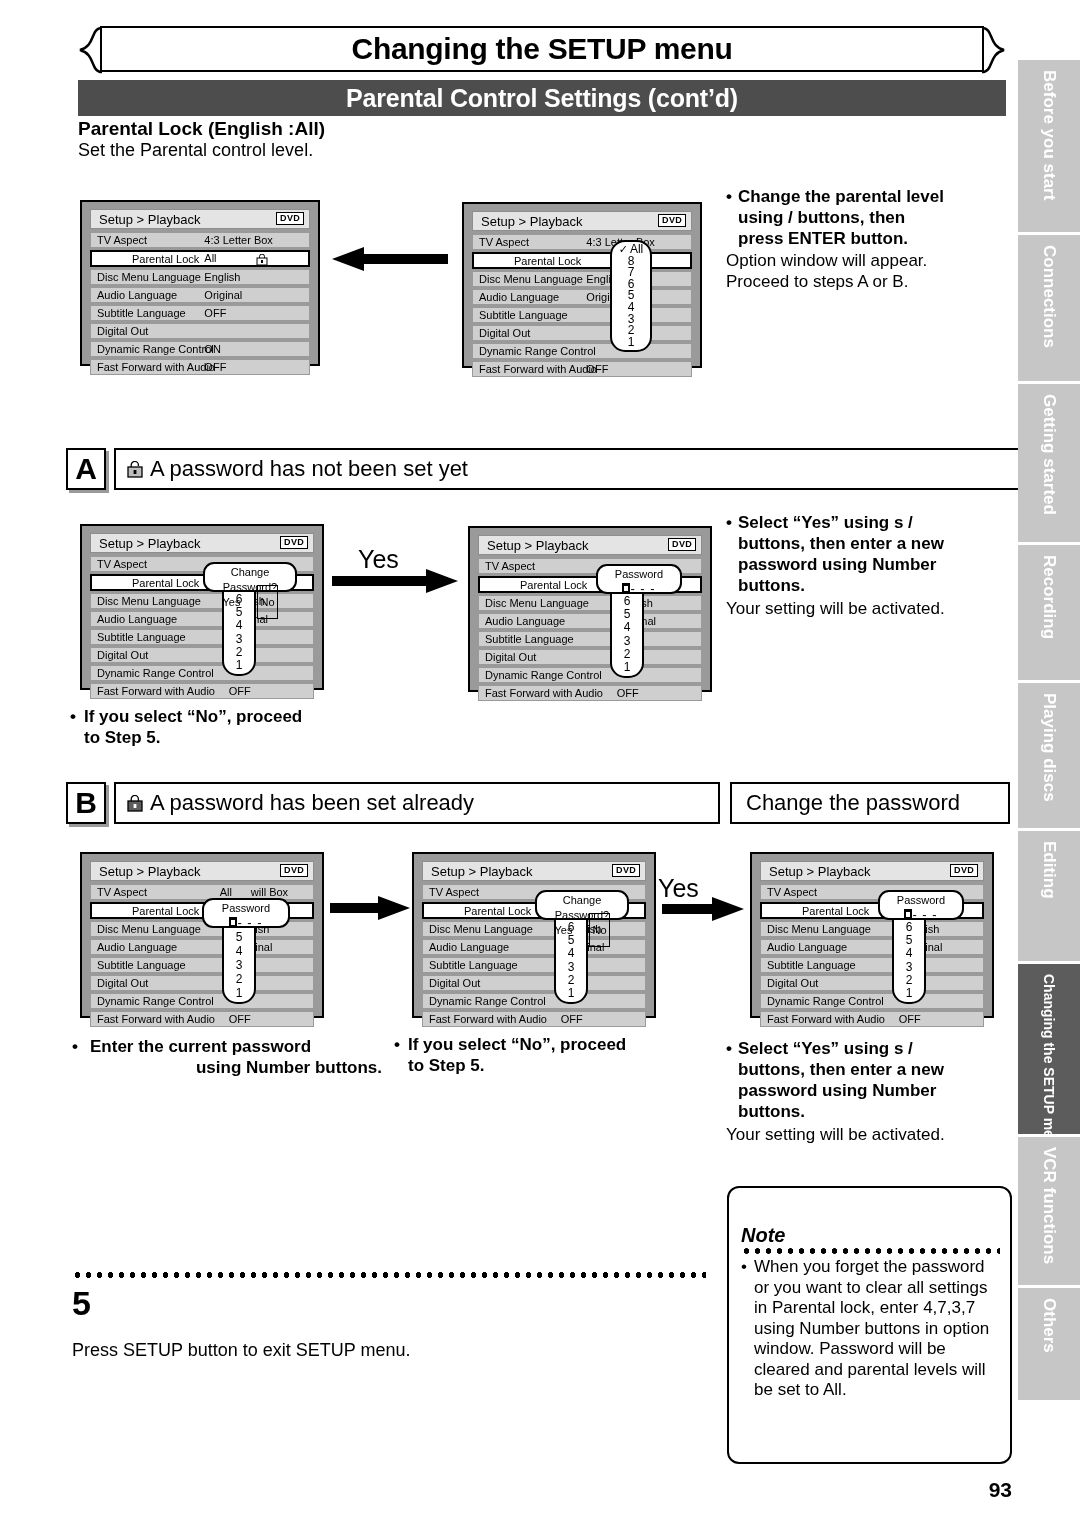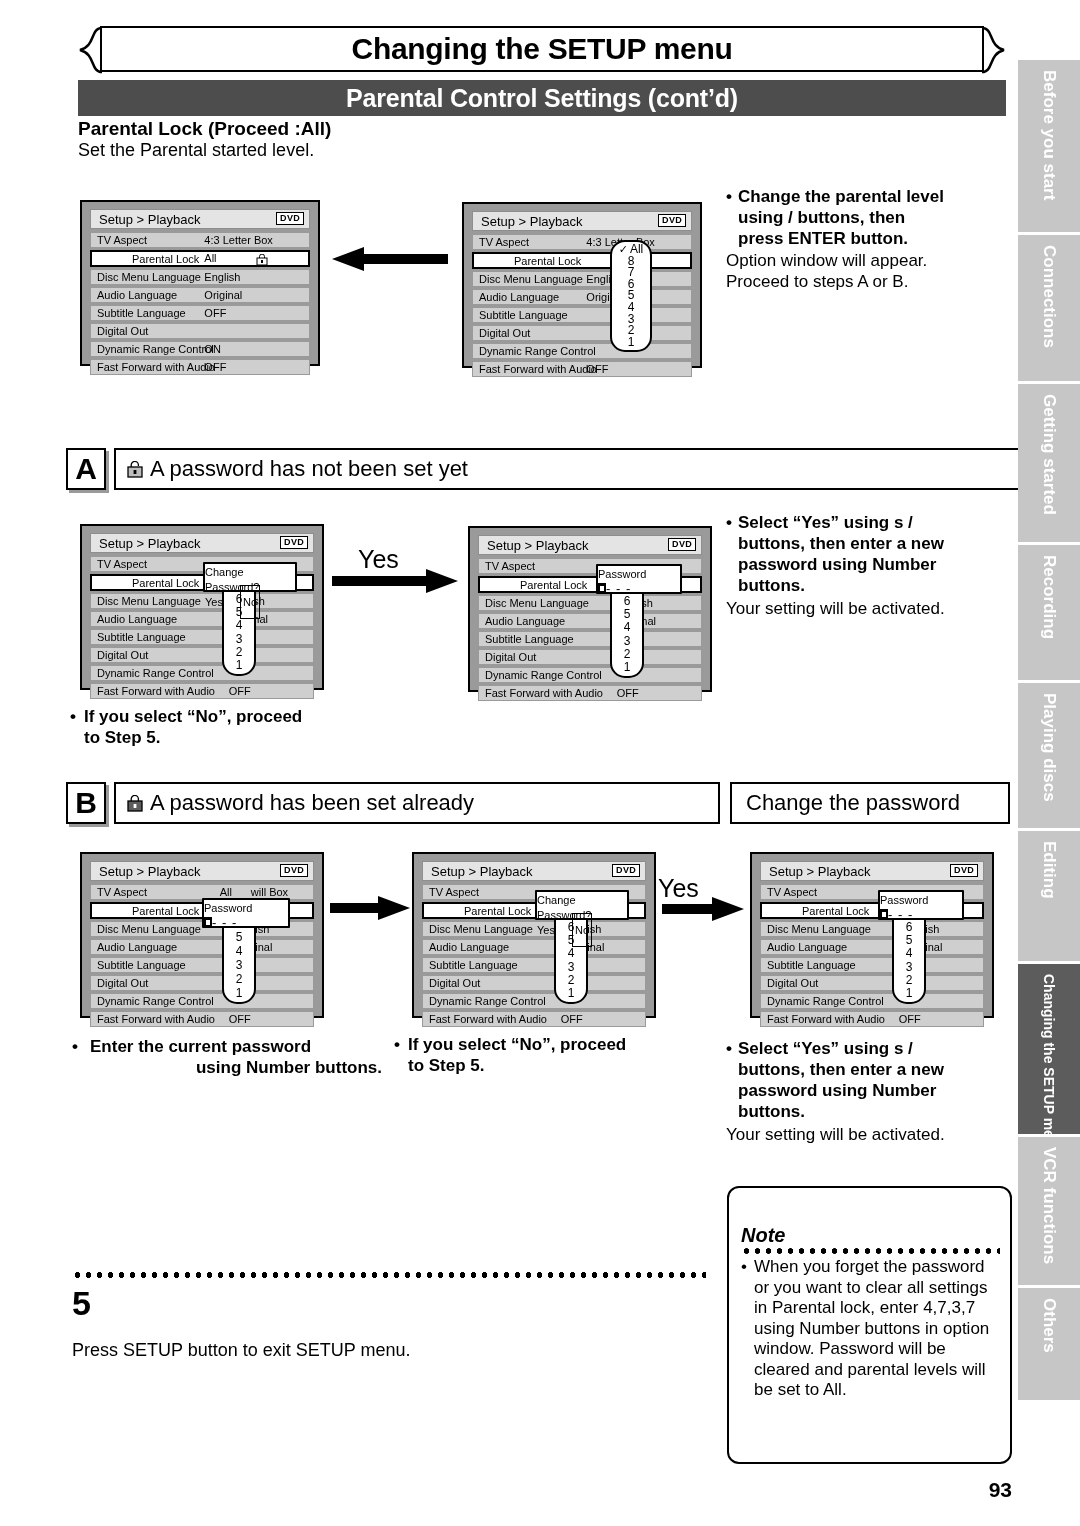--- a/index.html
+++ b/index.html
@@ -92,22 +92,22 @@
     display:flex;flex-direction:column;justify-content:space-around;
     padding:2px 0;
   }
   .optlist .o{line-height:11px;}
   .optlist .o.chk{font-weight:normal;}
   .chkmark{font-size:11px;margin-right:2px;}
 
   
   .popup{
     position:absolute;background:#fff;border:2.5px solid #000;
-    box-sizing:border-box;border-radius:1px;z-index:7;
-    font-size:13px;
+    box-sizing:border-box;border-radius:11px;z-index:7;
+    text-align:center;font-size:13px;
   }
   .popup .ptitle{line-height:15px;padding-top:1px;}
   .popup .prow{line-height:14px;}
   .popup .nobox{border:1.5px solid #000;padding:10px 2px;}
   .pwdots{font-size:13px;letter-spacing:1px;}
   .pwcursor{
     display:inline-block;width:8px;height:11px;background:#000;
     vertical-align:-1px;position:relative;
   }
   .pwcursor::after{
@@ -213,22 +213,22 @@
     </div>
     <div class="title-box">
       <div class="title-text">Changing the SETUP menu</div>
     </div>
   </div>
 
   <div class="section-bar">
     <span>Parental Control Settings (cont’d)</span>
   </div>
 
-  <div class="sub-head">Parental Lock (Proceed :All)</div>
-  <div class="sub-desc">Set the Parental started level.</div>
+  <div class="sub-head">Parental Lock (English :All)</div>
+  <div class="sub-desc">Set the Parental control level.</div>
 
   <div class="screen" style="left:80px;top:200px;width:240px;height:166px;">
     <div class="scr-head">
       <span>Setup &gt; Playback</span>
       <span class="dvd">DVD</span>
     </div>
     <div class="rows">
       <div class="row"><span>TV Aspect</span><span class="val">4:3 Letter Box</span></div>
       <div class="row sel"><span>Parental Lock</span><span class="val">All</span>
         <span class="lockicon" style="position:absolute;left:76%;top:2px;">

